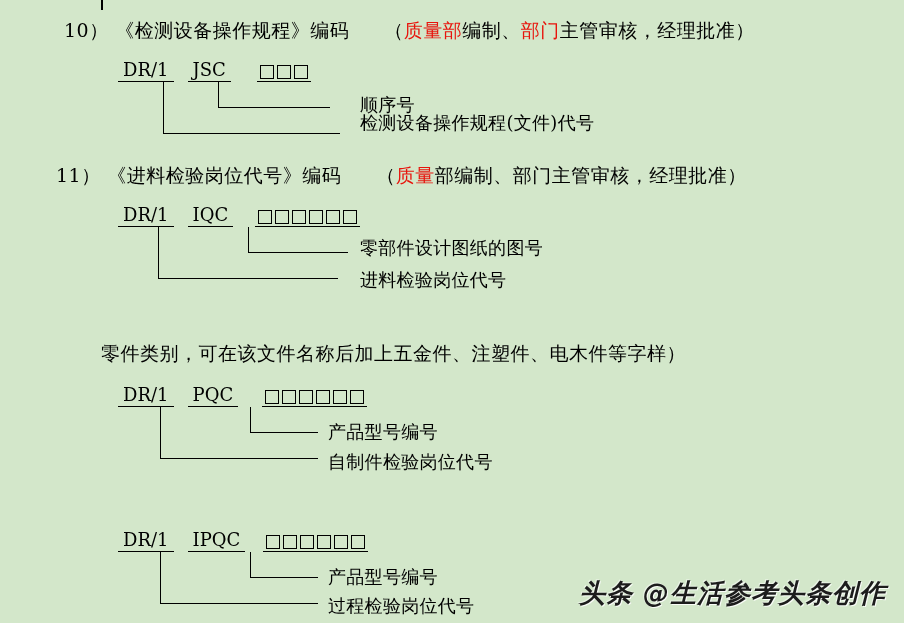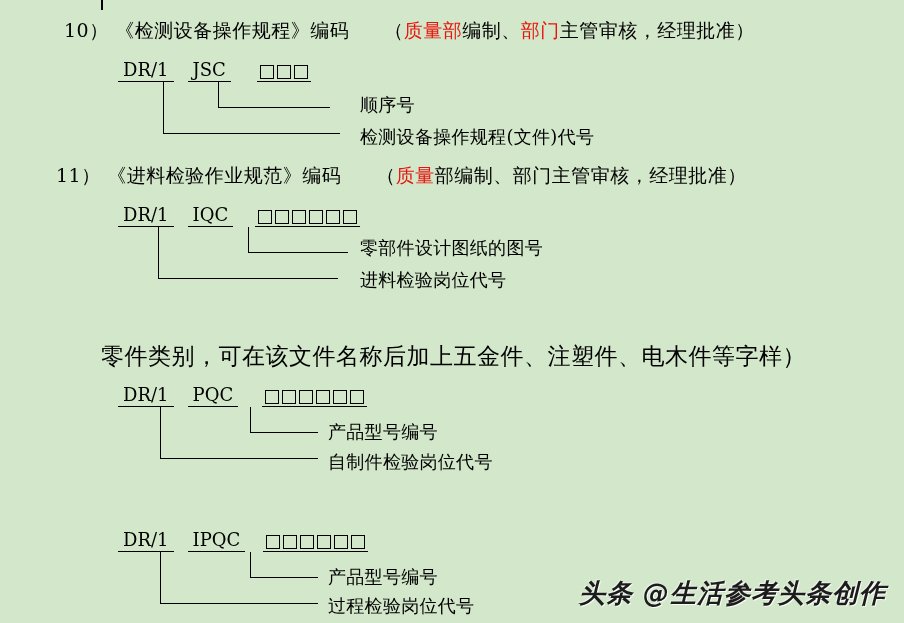--- a/index.html
+++ b/index.html
@@ -28,21 +28,21 @@
     white-space: nowrap;
     letter-spacing: 0.5px;
   }
   .item-head .num {
     font-family: "DejaVu Serif", serif;
   }
   .red { color: #e8140c; }
   .cont-line {
     position: absolute;
     font-family: "DejaVu Serif", serif;
-    font-size: 23px;
+    font-size: 19px;
     color: #000;
     white-space: nowrap;
     letter-spacing: 0.5px;
   }
   
   .code-row {
     position: absolute;
     display: flex;
     align-items: flex-end;
     font-family: "DejaVu Serif", serif;
@@ -142,25 +142,25 @@
       <span class="bx"></span>
     </span>
   </div>
 
   <div class="lead-v" style="left:218px; top:82px; height:26px;"></div>
   <div class="lead-h" style="left:218px; top:107px; width:112px;"></div>
   <div class="lead-label" style="left:360px; top:93px;">顺序号</div>
 
   <div class="lead-v" style="left:163px; top:82px; height:52px;"></div>
   <div class="lead-h" style="left:163px; top:133px; width:177px;"></div>
-  <div class="lead-label" style="left:360px; top:125px;">检测设备操作规程(文件)代号</div>
+  <div class="lead-label" style="left:360px; top:111px;">检测设备操作规程(文件)代号</div>
 
   <div class="item-head" style="left:56px; top:163px;">
     <span class="num">11）</span>
-    <span>《进料检验作业规范》编码</span>
+    <span>《进料检验岗位代号》编码</span>
     <span style="display:inline-block;width:22px"></span>
     <span>（</span><span class="red">质量</span><span>部编制、部门主管审核，经理批准）</span>
   </div>
 
   <div class="code-row" style="left:78px; top:205px;">
     <span class="code-seg">DR/1</span>
     <span class="code-gap"></span>
     <span class="code-seg">IQC</span>
     <span class="code-gap" style="width:22px"></span>
     <span class="boxes">

